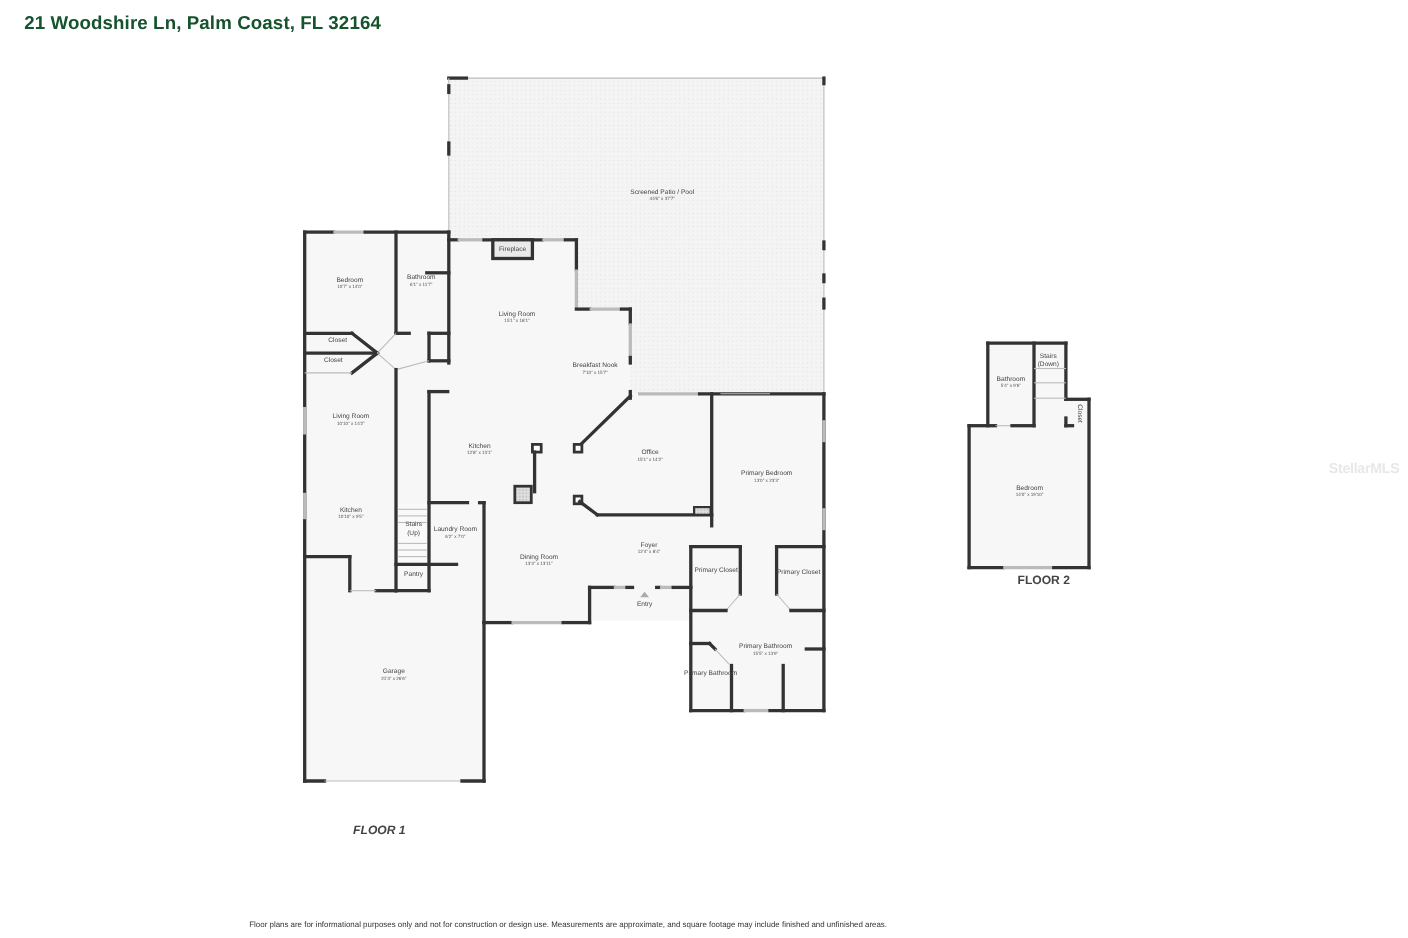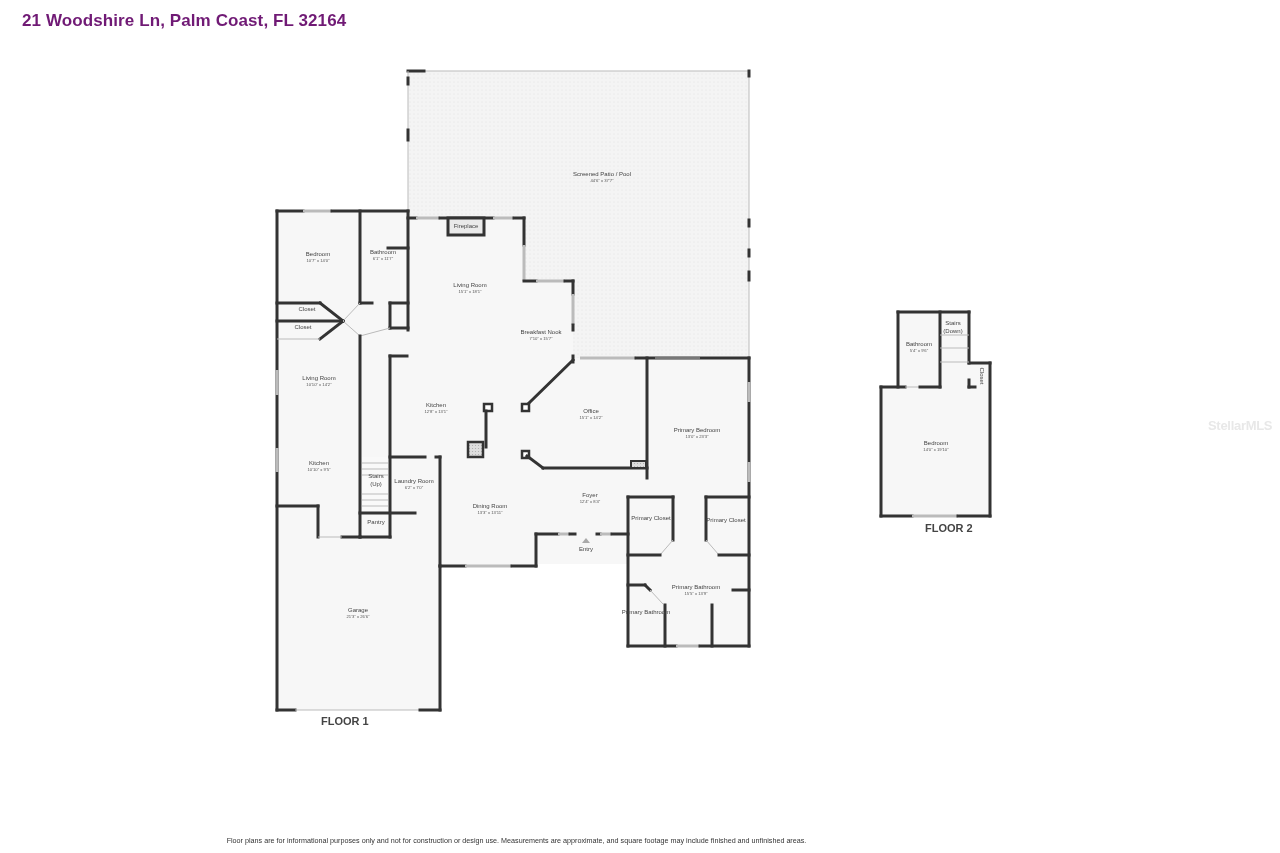--- a/index.html
+++ b/index.html
@@ -1,17 +1,17 @@
 <!DOCTYPE html>
 <html><head>
   <meta charset="utf-8">
   <style>
     html, body { margin: 0; padding: 0; background: #ffffff; }
     body { width: 1280px; height: 853px; position: relative; overflow: hidden; font-family: "Liberation Sans", sans-serif; }
-    .title { position: absolute; left: 22px; top: 11px; font-size: 17px; font-weight: bold; color: #701a75; letter-spacing: 0.1px; }
+    .title { position: absolute; left: 22px; top: 11px; font-size: 17px; font-weight: bold; color: #14532d; letter-spacing: 0.1px; }
     .floor-label { position: absolute; font-size: 11px; font-weight: bold; color: #444; padding-left: 44px; }
     .footer { position: absolute; left: 0; width: 1033px; top: 836px; text-align: center; font-size: 7.2px; color: #333; }
     .watermark { position: absolute; left: 1208px; top: 418px; font-size: 13px; font-weight: bold; color: #e8e8e8; letter-spacing: -0.3px; }
     svg { position: absolute; left: 0; top: 0; }
     .room-name { font-family: "Liberation Sans", sans-serif; font-size: 6px; fill: #444; text-anchor: middle; }
     .room-dim { font-family: "Liberation Sans", sans-serif; font-size: 4.2px; fill: #555; text-anchor: middle; }
     .wall { stroke: #333; stroke-width: 3; fill: none; stroke-linecap: square; }
     .window { stroke: #bbb; stroke-width: 3; fill: none; }
     .thin { stroke: #bbb; stroke-width: 1; fill: none; }
   </style>
@@ -291,16 +291,16 @@
       <g>
         <text class="room-name" x="980" y="376" transform="rotate(90 980 376)">Closet</text>
       </g>
       <g>
         <text class="room-name" x="936" y="445">Bedroom</text>
         <text class="room-dim" x="936" y="451">14'0" x 19'10"</text>
       </g>
     </g>
 </svg>
 
-<div class="floor-label" style="left:277px; top:715px;">FLOOR 1</div>
+<div class="floor-label" style="left:277px; top:749px;font-style:italic;">FLOOR 1</div>
 <div class="floor-label" style="left:881px; top:522px;">FLOOR 2</div>
 <div class="watermark">StellarMLS</div>
 <div class="footer">Floor plans are for informational purposes only and not for construction or design use. Measurements are approximate, and square footage may include finished and unfinished areas.</div>
 
 </body></html>

